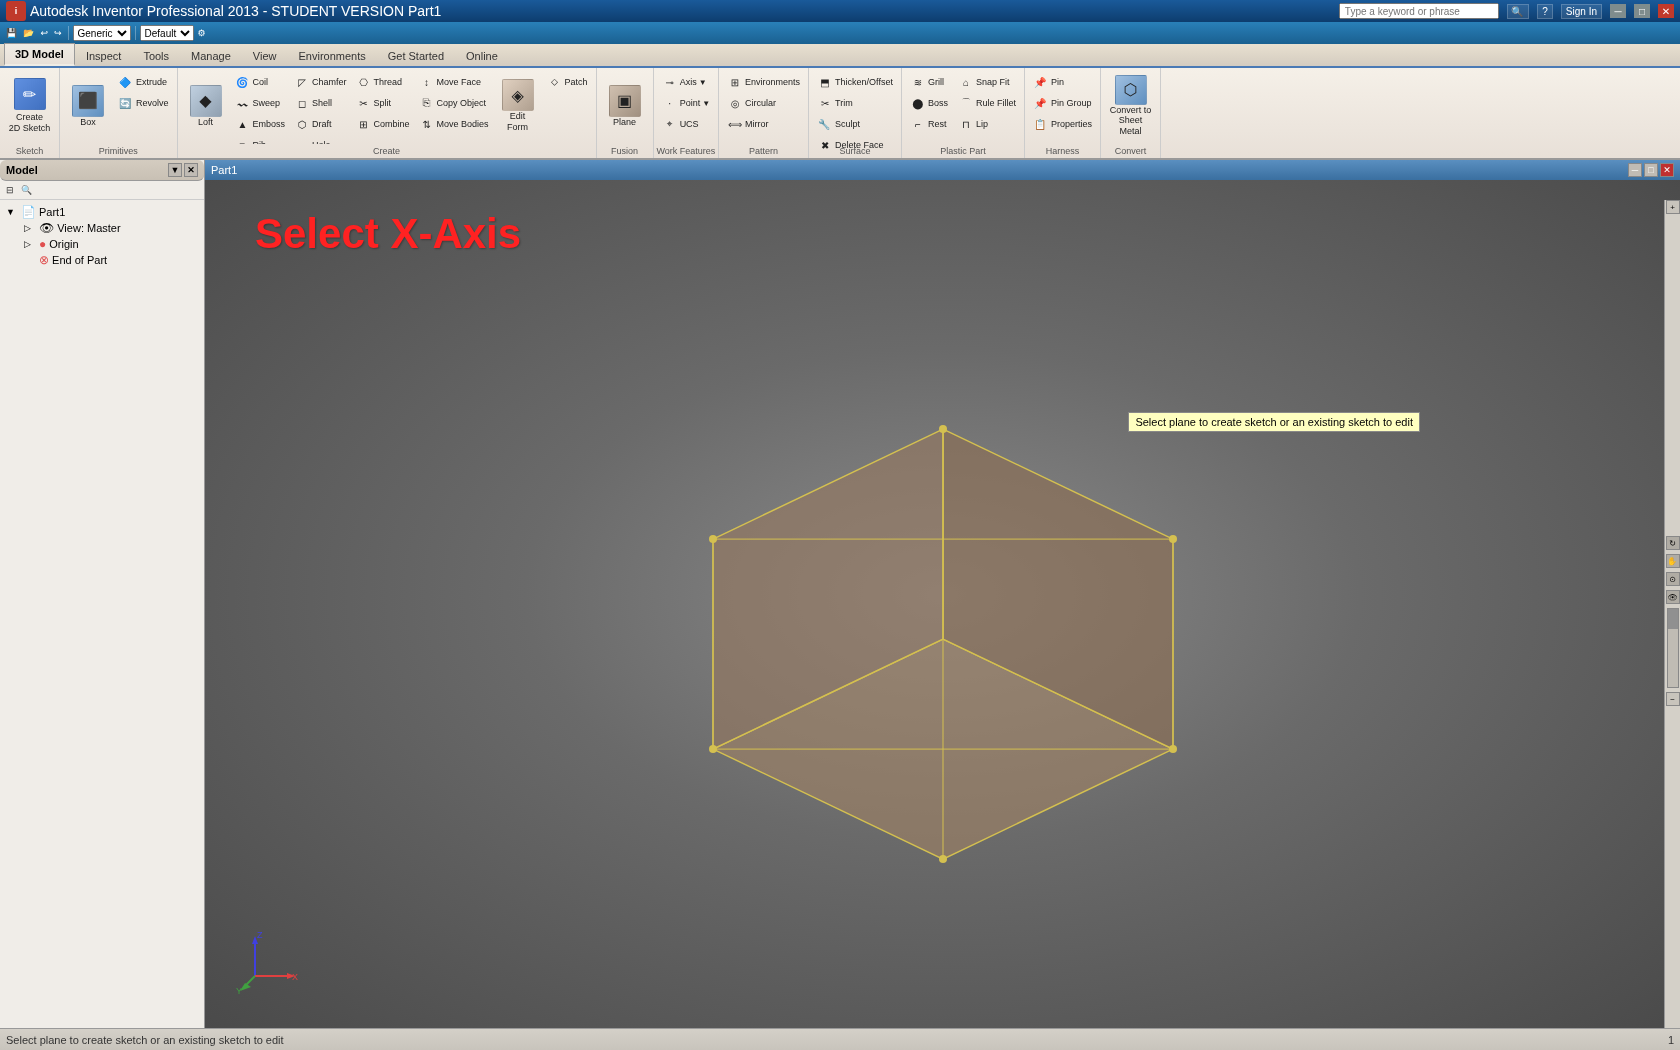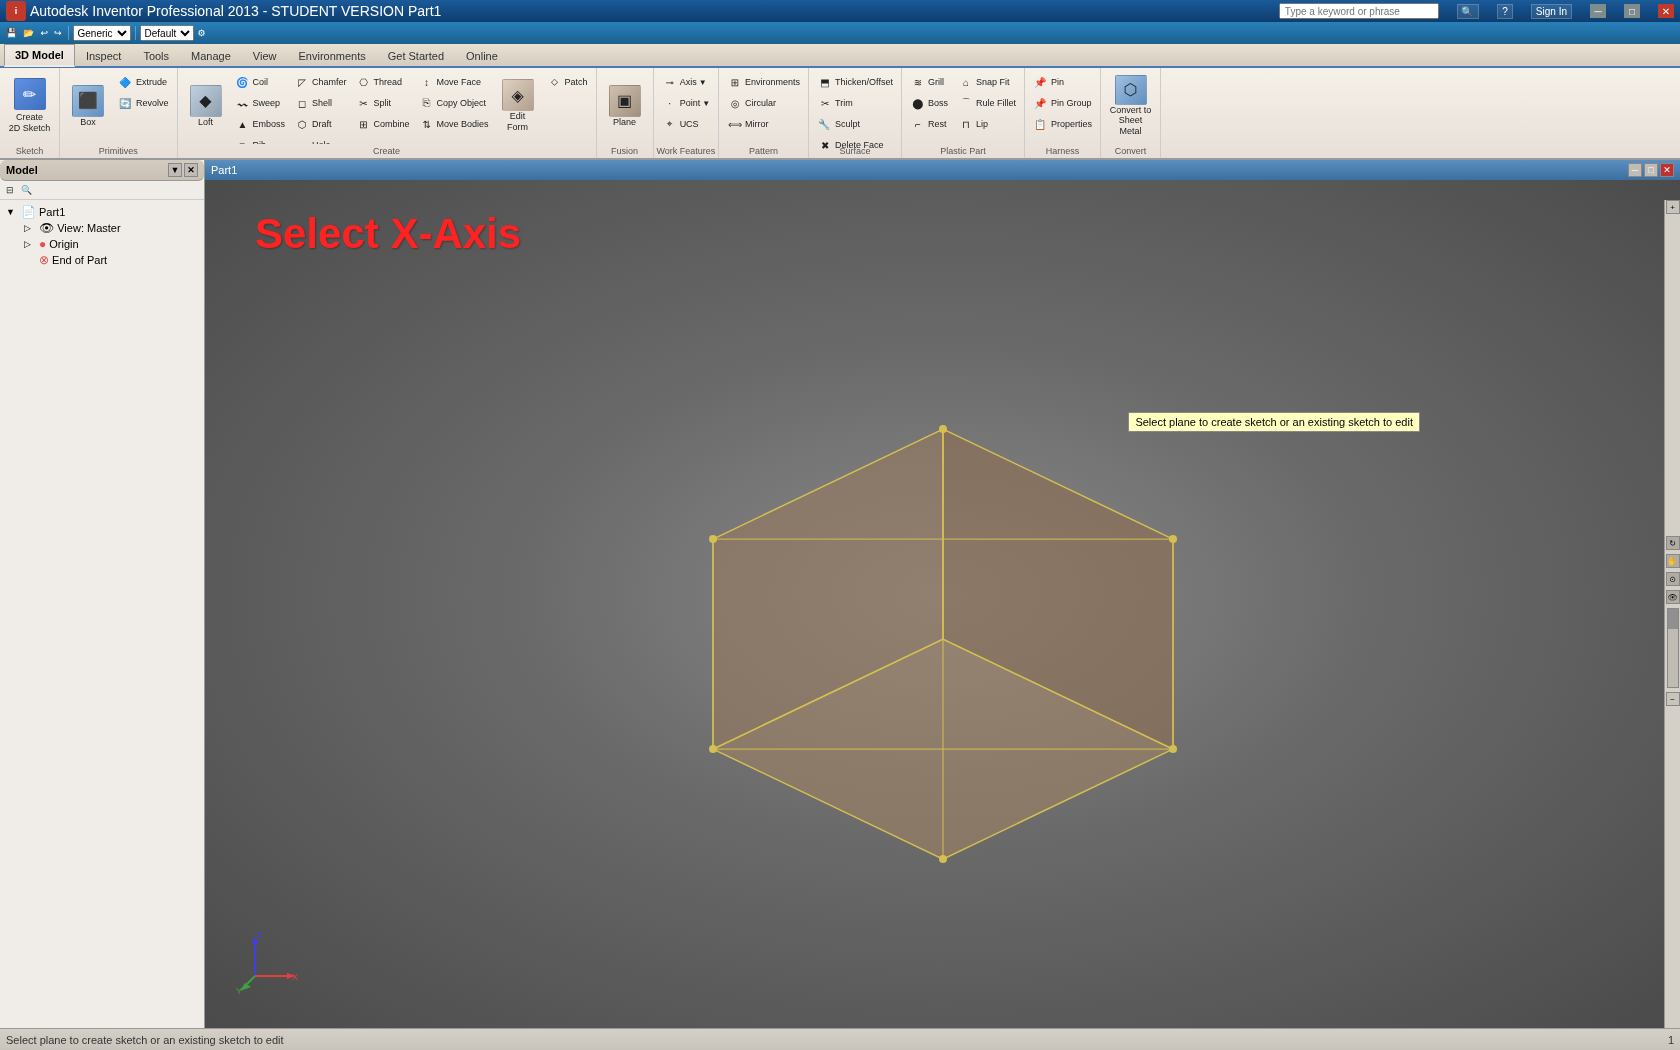--- a/index.html
+++ b/index.html
@@ -6,41 +6,41 @@
     body { width: 1680px; height: 1050px; overflow: hidden; font-family: 'Segoe UI', Tahoma, Arial, sans-serif; font-size: 11px; background: #d4d0c8; }
 
     
     #titlebar {
       height: 22px;
       background: linear-gradient(to bottom, #1a5a9a, #0d3d6e);
       display: flex; align-items: center; justify-content: space-between;
       padding: 0 6px; color: white; font-size: 11px;
     }
     #titlebar-left { display: flex; align-items: center; gap: 4px; }
-    #titlebar-right { display: flex; align-items: center; gap: 18px; }
+    #titlebar-right { display: flex; align-items: center; gap: 8px; }
     .tb-btn { color: white; font-size: 10px; cursor: pointer; padding: 1px 4px; background: rgba(255,255,255,0.1); border: 1px solid rgba(255,255,255,0.2); }
     .win-btn { width: 16px; height: 14px; display: flex; align-items: center; justify-content: center; cursor: pointer; font-size: 10px; }
     .win-btn.close { background: #c0392b; }
     .win-btn.min { background: #7f8c8d; }
     .win-btn.max { background: #7f8c8d; }
 
     
     #qat {
       height: 22px;
       background: linear-gradient(to bottom, #2980b9, #1a6090);
       display: flex; align-items: center; padding: 0 4px; gap: 2px;
     }
     .qat-btn { color: white; font-size: 9px; cursor: pointer; padding: 1px 2px; }
     .qat-separator { width: 1px; height: 14px; background: rgba(255,255,255,0.3); margin: 0 2px; }
 
     
     #ribbon-tabs {
       height: 24px;
       background: linear-gradient(to bottom, #e8e0d0, #d4ccc0);
-      display: flex; align-items: center; padding: 0 4px;
+      display: flex; align-items: flex-end; padding: 0 4px;
       border-bottom: 2px solid #4a7ab5;
     }
     .rtab {
       padding: 4px 10px; font-size: 11px; cursor: pointer;
       border: 1px solid transparent; border-bottom: none;
       background: transparent; color: #333;
     }
     .rtab.active {
       background: linear-gradient(to bottom, #f0ece4, #e8e0d8);
       border-color: #999; color: #000; font-weight: bold;

